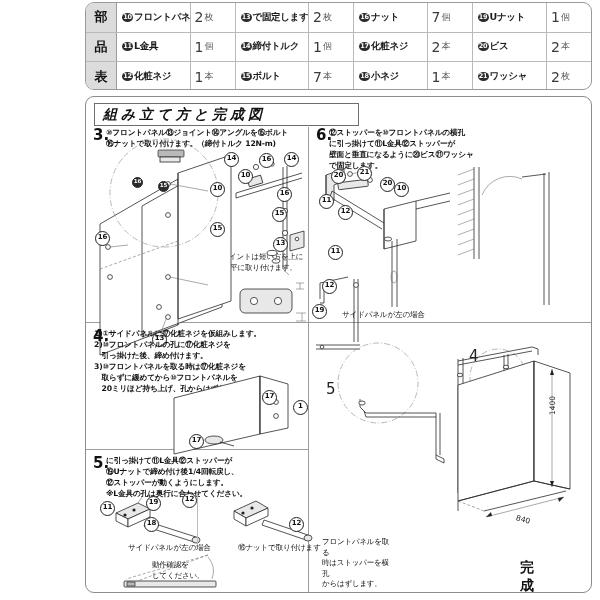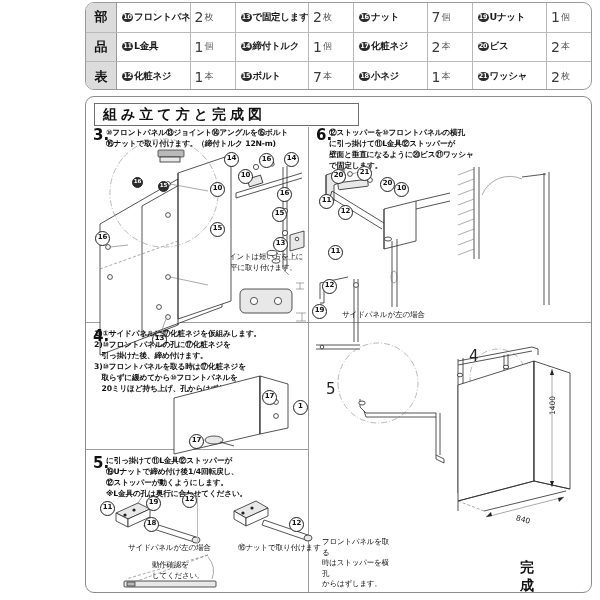--- a/index.html
+++ b/index.html
@@ -23,21 +23,21 @@
   .pt-cell:last-child .pt-qty{border-right:none;}
   .pt-cell{display:flex;flex:1 1 0;min-width:0;}
   .circ{display:inline-block;min-width:9px;height:9px;line-height:9px;border-radius:50%;
     background:#2b2b2b;color:#fff;font-size:6.5px;text-align:center;margin-right:1px;
     padding:0 1px;vertical-align:1px;font-weight:bold;}
 
   
   .main-box{position:absolute;left:85px;top:96px;width:505px;height:495px;
     border:1px solid #8c8c8c;border-radius:9px;background:#fff;overflow:hidden;}
   .title-bar{position:absolute;left:8px;top:6px;width:255px;height:21px;
-    border:1px solid #6e6e6e;background:#fff;display:flex;align-items:center;padding-left:8px;}
+    border:1px solid #6e6e6e;background:#fff;display:flex;align-items:center;padding-left:8px;font-style:italic;}
   .title-bar span{font-size:14px;font-weight:bold;letter-spacing:4px;color:#111;}
 
   .vdiv{position:absolute;background:#9d9d9d;}
   .hdiv{position:absolute;background:#9d9d9d;}
 
   .step{position:absolute;}
   .step-no{position:absolute;font-size:15px;font-weight:bold;color:#111;}
   .step-txt{position:absolute;font-size:7.7px;line-height:11px;color:#111;font-weight:bold;
     letter-spacing:-0.2px;white-space:pre-line;}
   .step-txt.thin{font-weight:normal;}

